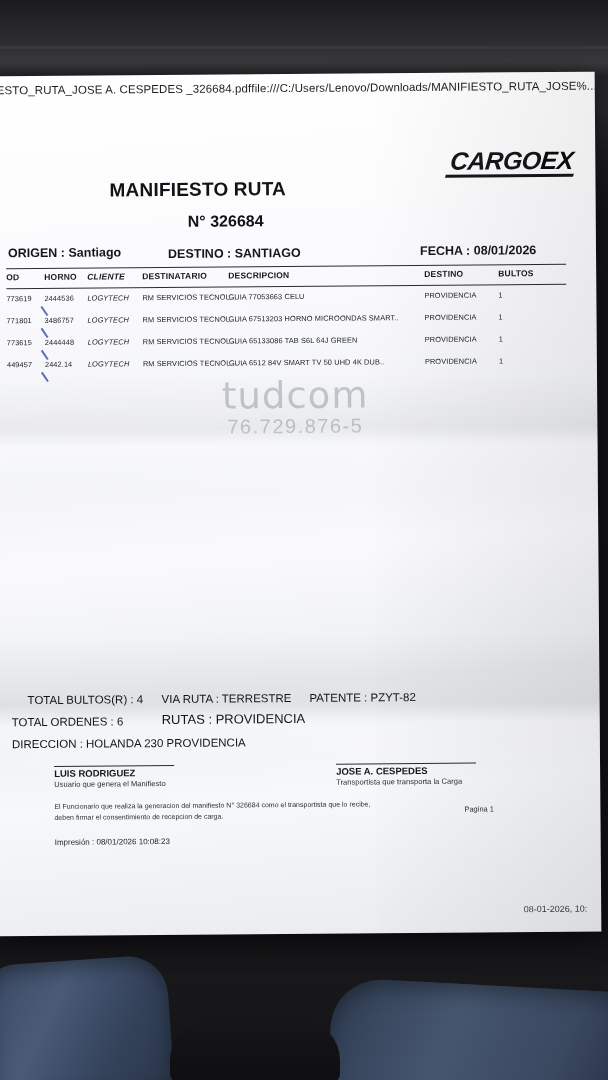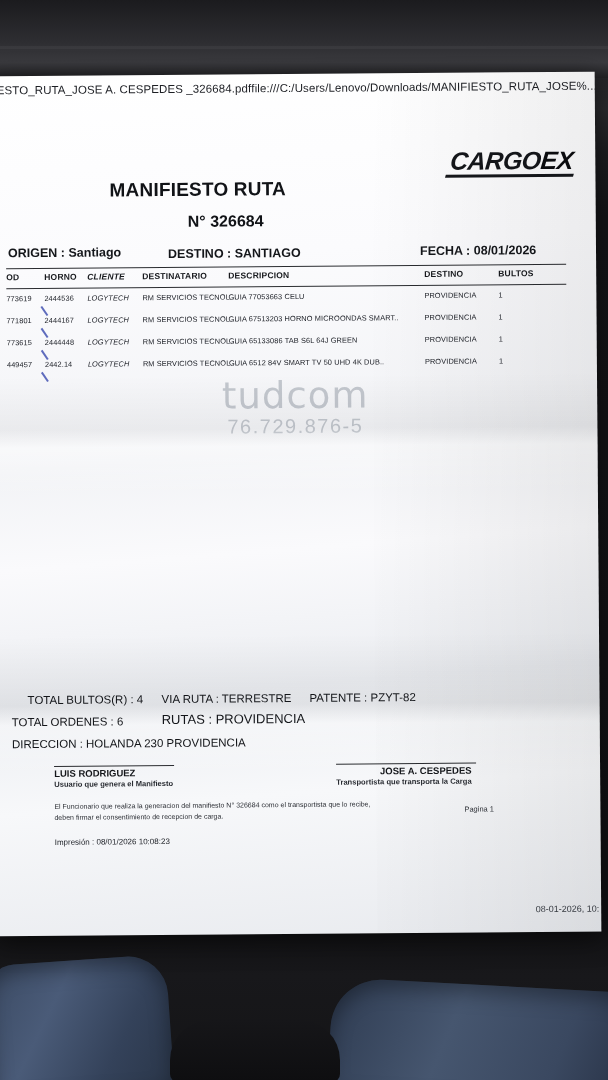--- a/index.html
+++ b/index.html
@@ -234,21 +234,21 @@
 
   .sig {
     position: absolute;
     font-size: 9.5px;
     font-weight: bold;
     color: #14161a;
   }
   .sig .cap {
     display:block;
     font-size: 7.6px;
-    font-weight: bold;
+    font-weight: normal;
     color: #2a2d33;
     margin-top: 1px;
   }
   .sig-line {
     position: absolute;
     height: 1px;
     background: #2a2c30;
   }
 
   .legal {
@@ -266,21 +266,21 @@
     color: #2b2e34;
   }
   .impresion {
     position: absolute;
     left: 58px; top: 762px;
     font-size: 8px;
     color: #22252b;
   }
   .cam-stamp {
     position: absolute;
-    right: 2px; top: 832px;
+    right: 14px; top: 832px;
     font-size: 9px;
     color: #34383f;
     white-space: nowrap;
   }
 </style>
 </head>
 <body>
 
 <div class="scene">
   <div class="seat-top"></div>
@@ -327,21 +327,21 @@
     <span class="c-od">773619</span>
     <span class="c-guias">2444536</span>
     <span class="c-cli">LOGYTECH</span>
     <span class="c-dest">RM SERVICIOS TECNOL...</span>
     <span class="c-desc">GUIA  77053663  CELU</span>
     <span class="c-dst2">PROVIDENCIA</span>
     <span class="c-bul">1</span>
   </div>
   <div class="row" style="top:240px;">
     <span class="c-od">771801</span>
-    <span class="c-guias">2444167</span>
+    <span class="c-guias">3486757</span>
     <span class="c-cli">LOGYTECH</span>
     <span class="c-dest">RM SERVICIOS TECNOL...</span>
     <span class="c-desc">GUIA  67513203  HORNO MICROONDAS SMART..</span>
     <span class="c-dst2">PROVIDENCIA</span>
     <span class="c-bul">1</span>
   </div>
   <div class="row" style="top:262px;">
     <span class="c-od">773615</span>
     <span class="c-guias">2444448</span>
     <span class="c-cli">LOGYTECH</span>
@@ -383,21 +383,21 @@
     <div class="f-line f-direccion">DIRECCION : HOLANDA 230 PROVIDENCIA</div>
   </div>
 
   <div class="sig-line" style="left:58px; top:690px; width:120px;"></div>
   <div class="sig" style="left:58px; top:692px;">
     <span>LUIS  RODRIGUEZ</span>
     <span class="cap">Usuario que genera el Manifiesto</span>
   </div>
 
   <div class="sig-line" style="left:340px; top:690px; width:140px;"></div>
-  <div class="sig" style="left:340px; top:692px;text-align:right;">
+  <div class="sig" style="left:340px; top:692px;">
     <span>JOSE A. CESPEDES</span>
     <span class="cap">Transportista que transporta la Carga</span>
   </div>
 
   <div class="legal">El Funcionario que realiza la generacion del manifiesto N° 326684 como el transportista que lo recibe, deben firmar el consentimiento de recepcion de carga.</div>
   <div class="pagina">Pagina 1</div>
   <div class="impresion">Impresión : 08/01/2026 10:08:23</div>
   <div class="cam-stamp">08-01-2026, 10:</div>
 
 </div>

